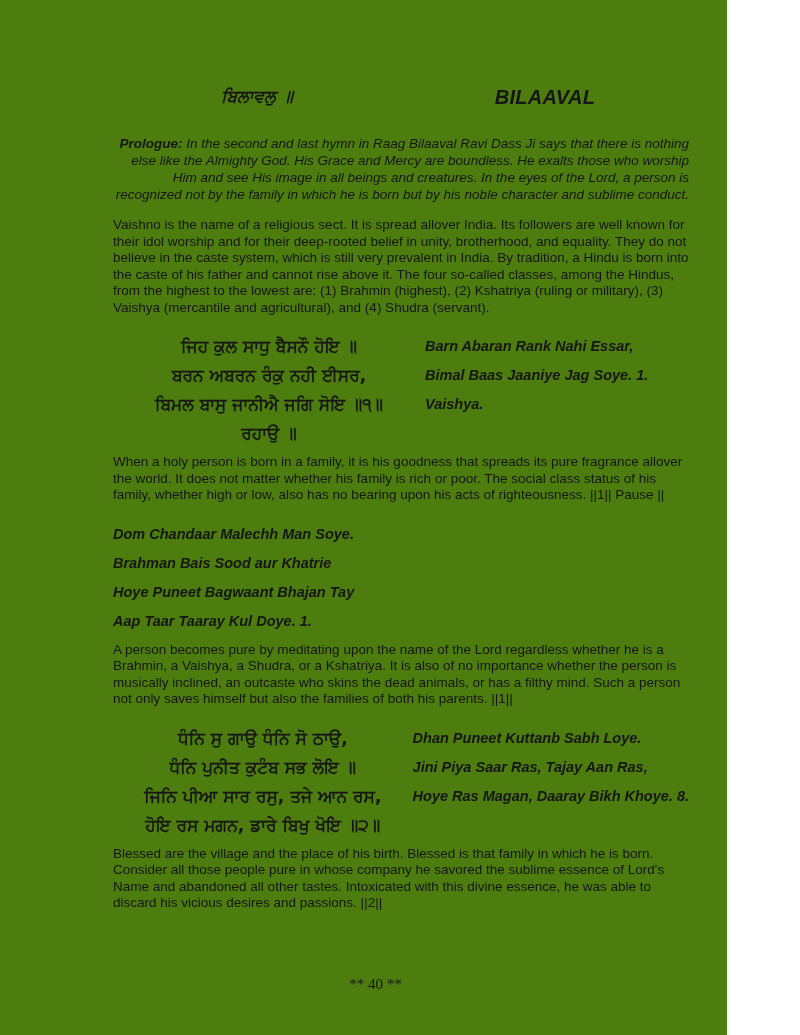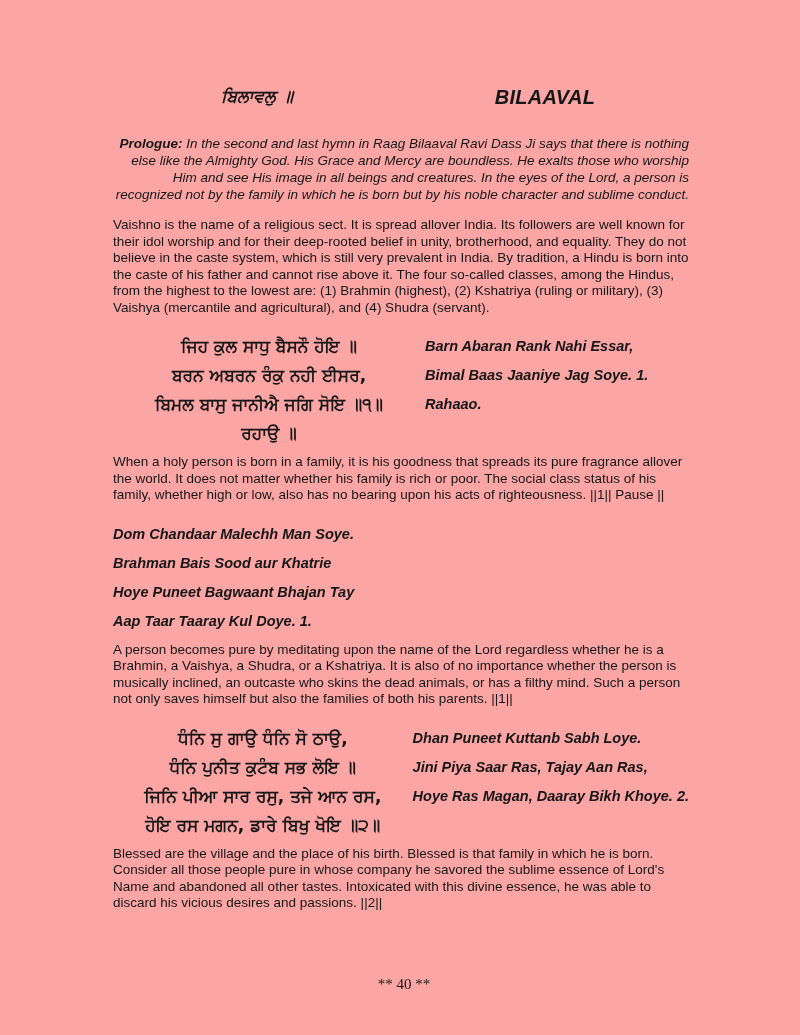--- a/index.html
+++ b/index.html
@@ -1,21 +1,21 @@
 <!DOCTYPE html>
 <html><head>
 <meta charset="utf-8">
 <style>
   * { margin: 0; padding: 0; box-sizing: border-box; }
   html, body { background: #ffffff; }
   .page {
     position: relative;
-    width: 800px;
+    width: 727px;
     height: 1035px;
-    background: #fca5a5;
+    background: #4d7c0f;
     color: #161616;
     font-family: "Liberation Sans", sans-serif;
     overflow: hidden;
   }
   .content {
     position: absolute;
     left: 113px;
     top: 86px;
     width: 576px;
   }
@@ -66,21 +66,21 @@
   .t-line {
     font-size: 14.5px;
     font-weight: bold;
     font-style: italic;
     line-height: 29px;
     white-space: nowrap;
   }
   .footer {
     position: absolute;
     bottom: 42px;
-    left: 4px;
+    left: 12px;
     width: 100%;
     text-align: center;
     font-family: "Liberation Serif", serif;
     font-size: 15px;
     color: #161616;
   }
 </style>
 </head>
 <body>
 
@@ -99,21 +99,21 @@
     <div class="verse">
       <div class="g-col">
         <div class="g-line">ਜਿਹ ਕੁਲ ਸਾਧੁ ਬੈਸਨੌ ਹੋਇ ॥</div>
         <div class="g-line">ਬਰਨ ਅਬਰਨ ਰੰਕੁ ਨਹੀ ਈਸਰ,</div>
         <div class="g-line">ਬਿਮਲ ਬਾਸੁ ਜਾਨੀਐ ਜਗਿ ਸੋਇ ॥੧॥</div>
         <div class="g-line">ਰਹਾਉ ॥</div>
       </div>
       <div class="t-col">
         <div class="t-line">Barn Abaran Rank Nahi Essar,</div>
         <div class="t-line">Bimal Baas Jaaniye Jag Soye. 1.</div>
-        <div class="t-line">Rahaao.</div>
+        <div class="t-line">Vaishya.</div>
       </div>
     </div>
     <p class="para">When a holy person is born in a family, it is his goodness that spreads its pure fragrance allover the world. It does not matter whether his family is rich or poor. The social class status of his family, whether high or low, also has no bearing upon his acts of righteousness. ||1|| Pause ||</p>
 
     <div class="verse">
       <div class="t-col">
         <div class="t-line">Dom Chandaar Malechh Man Soye.</div>
         <div class="t-line">Brahman Bais Sood aur Khatrie</div>
         <div class="t-line">Hoye Puneet Bagwaant Bhajan Tay</div>
         <div class="t-line">Aap Taar Taaray Kul Doye. 1.</div>
@@ -124,21 +124,21 @@
     <div class="verse">
       <div class="g-col">
         <div class="g-line">ਧੰਨਿ ਸੁ ਗਾਉ ਧੰਨਿ ਸੋ ਠਾਉ,</div>
         <div class="g-line">ਧੰਨਿ ਪੁਨੀਤ ਕੁਟੰਬ ਸਭ ਲੋਇ ॥</div>
         <div class="g-line">ਜਿਨਿ ਪੀਆ ਸਾਰ ਰਸੁ, ਤਜੇ ਆਨ ਰਸ,</div>
         <div class="g-line">ਹੋਇ ਰਸ ਮਗਨ, ਡਾਰੇ ਬਿਖੁ ਖੋਇ ॥੨॥</div>
       </div>
       <div class="t-col">
         <div class="t-line">Dhan Puneet Kuttanb Sabh Loye.</div>
         <div class="t-line">Jini Piya Saar Ras, Tajay Aan Ras,</div>
-        <div class="t-line">Hoye Ras Magan, Daaray Bikh Khoye. 2.</div>
+        <div class="t-line">Hoye Ras Magan, Daaray Bikh Khoye. 8.</div>
       </div>
     </div>
     <p class="para">Blessed are the village and the place of his birth. Blessed is that family in which he is born. Consider all those people pure in whose company he savored the sublime essence of Lord's Name and abandoned all other tastes. Intoxicated with this divine essence, he was able to discard his vicious desires and passions. ||2||</p>
 
   </div>
 
   <div class="footer">** 40 **</div>
 </div>
 
 </body></html>

